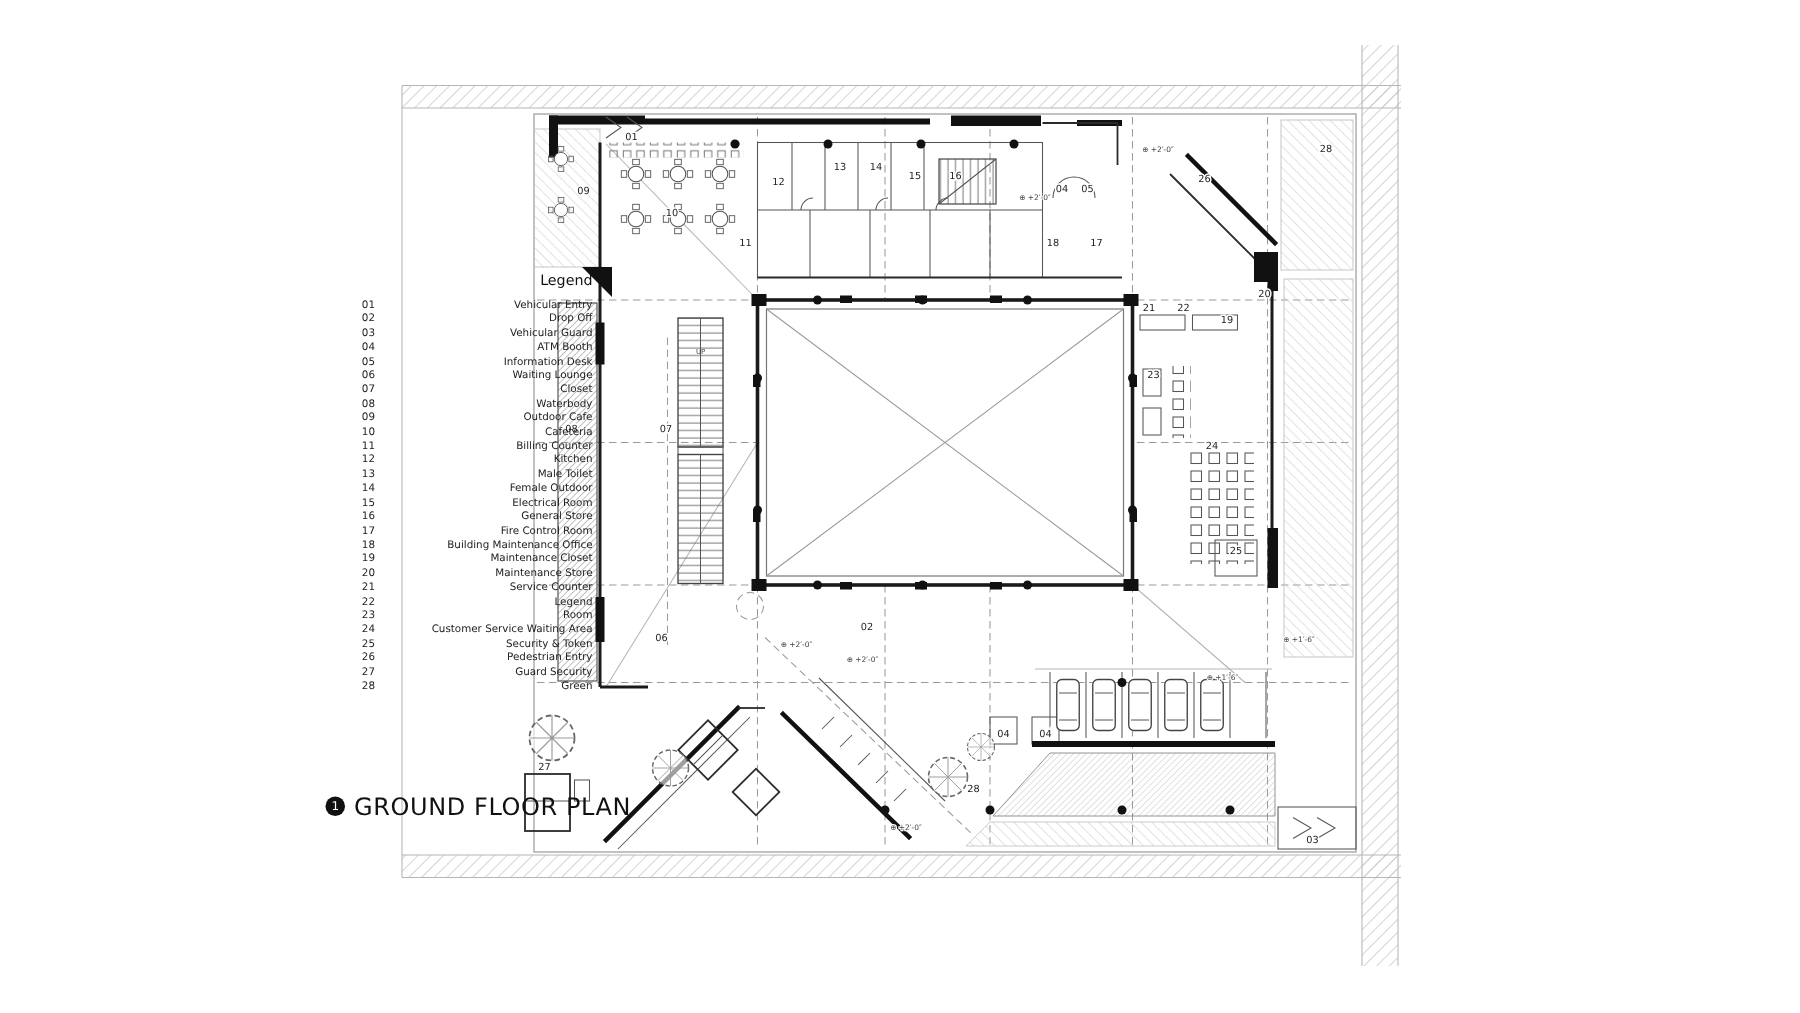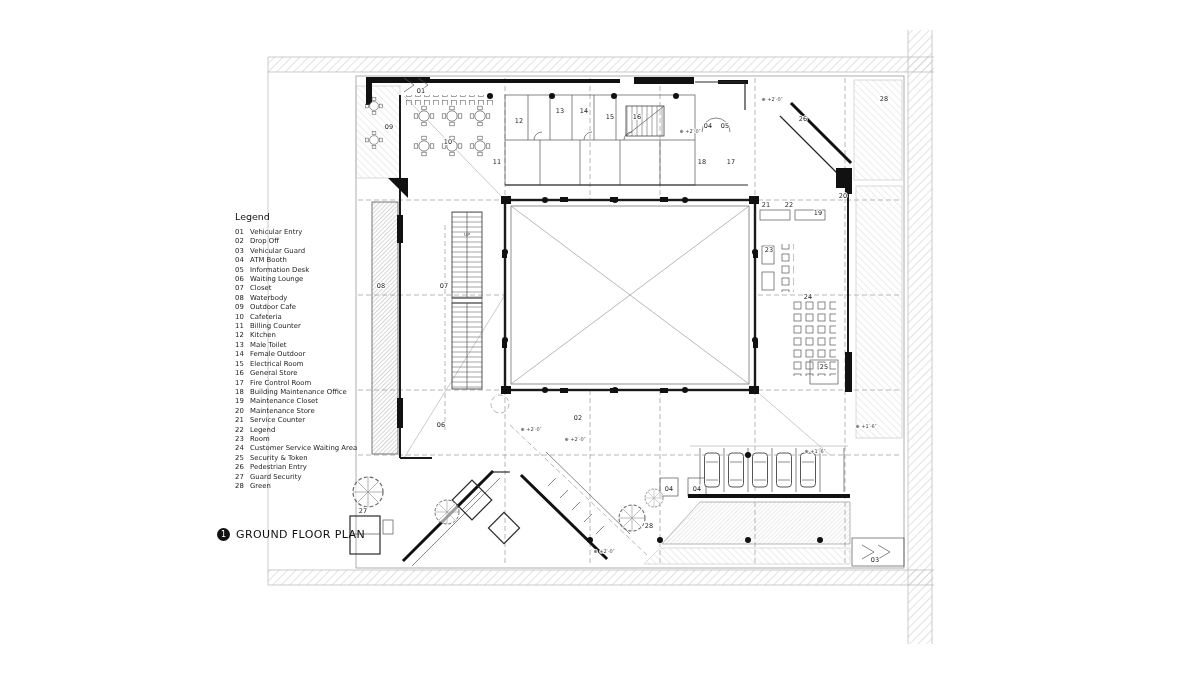--- a/index.html
+++ b/index.html
@@ -1,31 +1,31 @@
 <!DOCTYPE html>
 <html><head>
 <meta charset="utf-8">
 <style>
   html,body{margin:0;padding:0;background:#fff;}
   .stage{position:relative;width:1200px;height:675px;background:#ffffff;overflow:hidden;
-         font-family:"DejaVu Sans","Liberation Sans",sans-serif;color:#111;}
+         font-family:"DejaVu Sans","Liberation Sans",sans-serif;color:#111;text-align:right;}
   .stage svg{position:absolute;left:0;top:0;}
 
   
-  .legend{position:absolute;left:235px;top:211px;width:160px;}
+  .legend{position:absolute;left:235px;top:182px;width:160px;}
   .legend-title{font-size:9.5px;color:#111;margin-bottom:6px;}
   .legend-row{display:flex;font-size:6.9px;line-height:9.4px;color:#222;}
   .lnum{width:15px;flex:none;}
   .llab{flex:1;}
 
   
   .plan-title{position:absolute;left:217px;top:528px;display:flex;align-items:center;gap:6px;}
   .tmark{width:13px;height:13px;border-radius:50%;background:#111;color:#fff;font-size:8px;
          display:flex;align-items:center;justify-content:center;}
-  .ttext{font-size:11px;letter-spacing:.4px;color:#111;}
+  .ttext{font-size:16px;letter-spacing:.4px;color:#111;}
 
   
   .w3{stroke:#111;stroke-width:3;fill:none;stroke-linecap:square;}
   .w2{stroke:#1a1a1a;stroke-width:2;fill:none;}
   .w1{stroke:#2a2a2a;stroke-width:1.2;fill:none;}
   .t {stroke:#555;stroke-width:.7;fill:none;}
   .lite{stroke:#b5b5b5;stroke-width:.7;fill:none;}
   .dash{stroke:#9a9a9a;stroke-width:.7;fill:none;stroke-dasharray:5 3;}
   .blk{fill:#111;stroke:none;}
   .num{font-size:6.5px;fill:#222;text-anchor:middle;paint-order:stroke;stroke:#fff;stroke-width:2px;}

